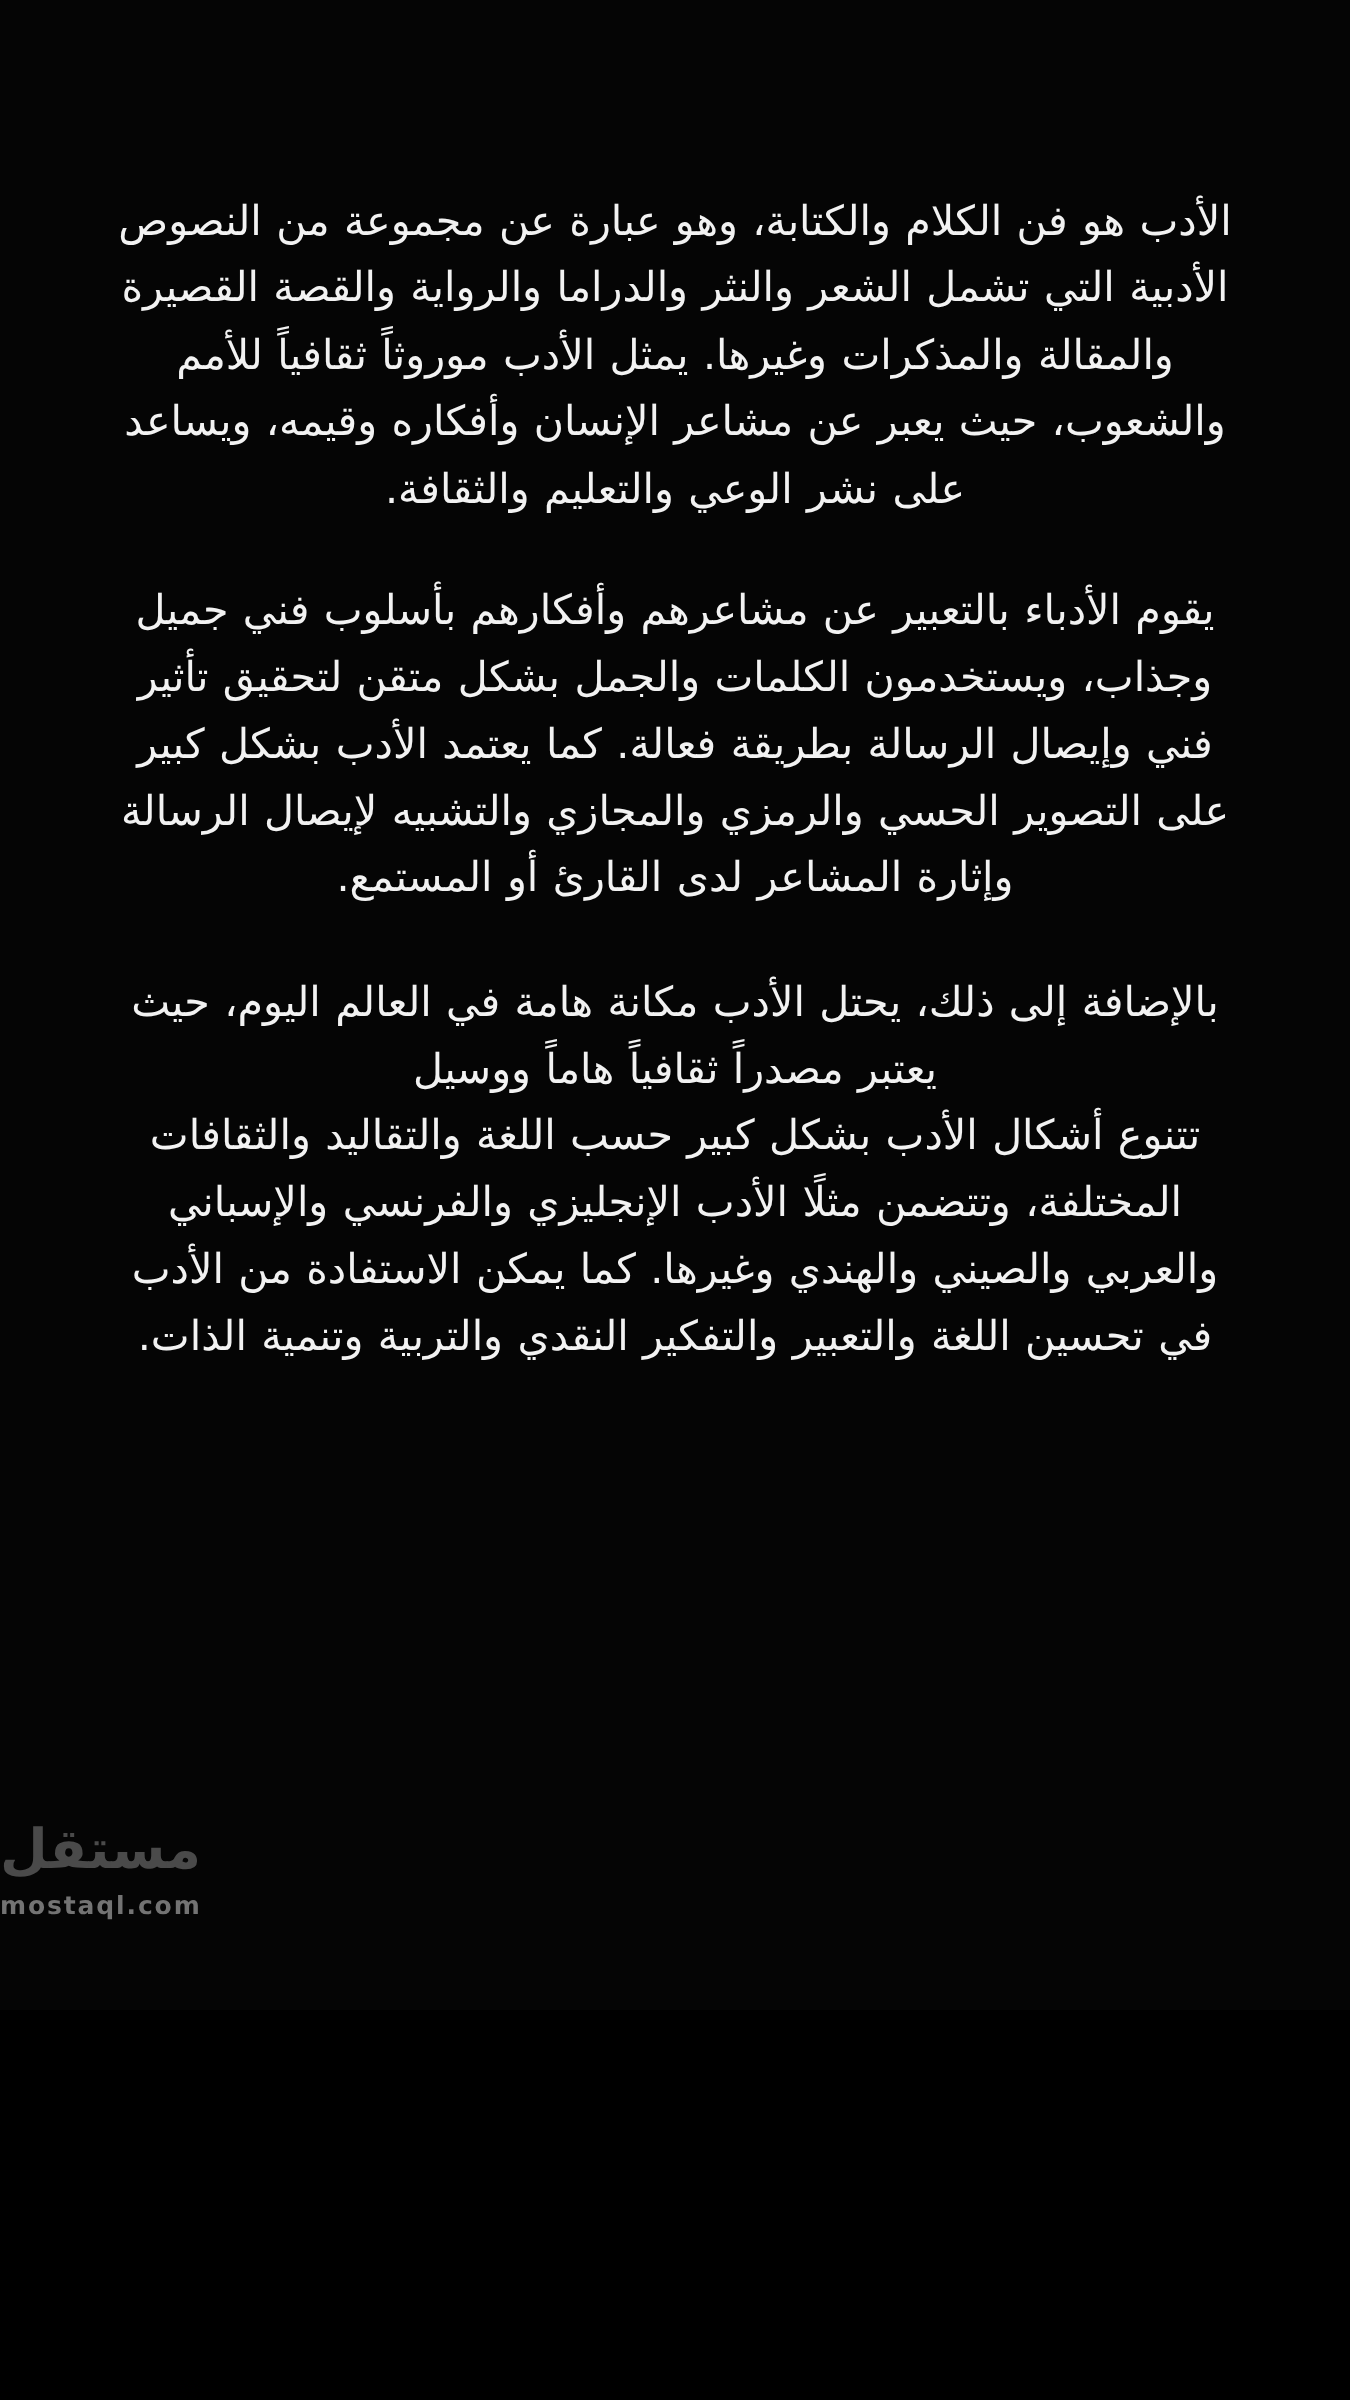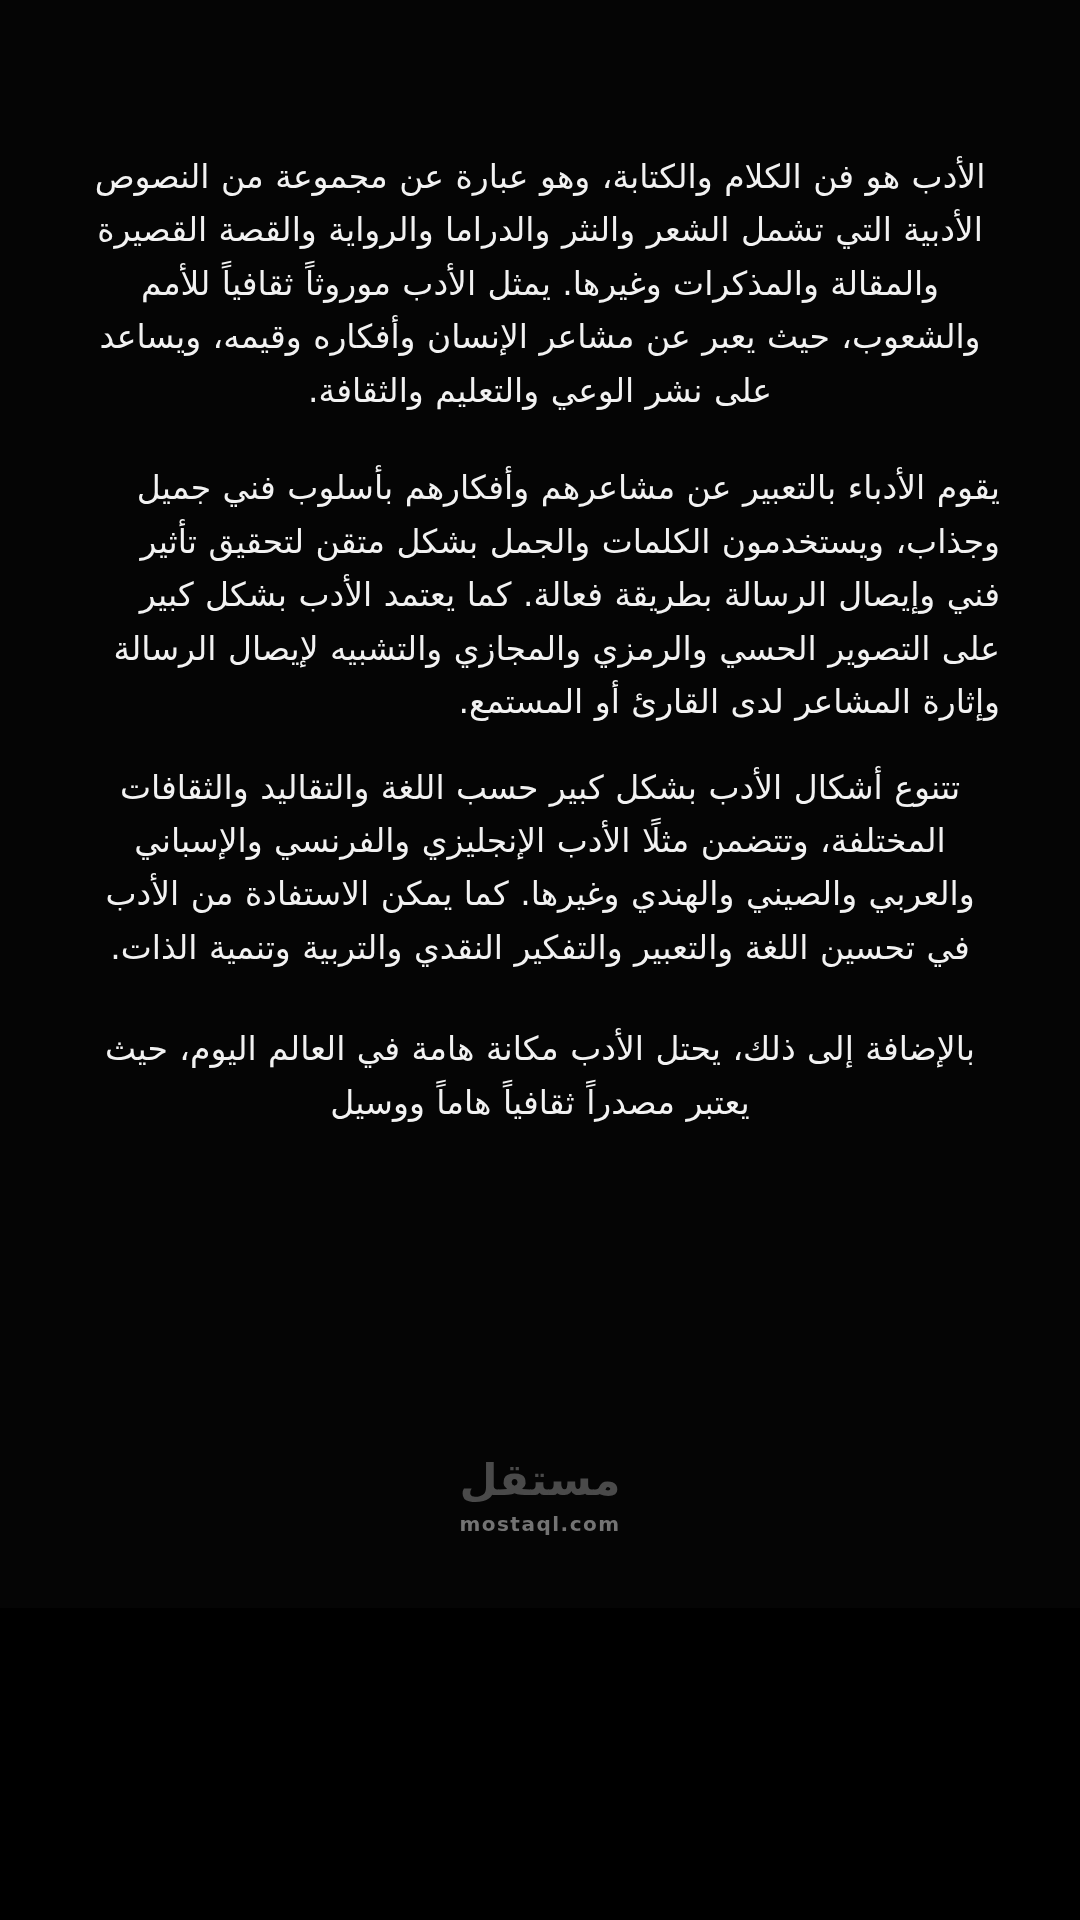--- a/index.html
+++ b/index.html
@@ -33,30 +33,30 @@
     line-height: 1.62;
     text-align: center;
     color: #f2f2f2;
     margin: 0 0 40px 0;
     font-weight: 500;
     letter-spacing: 0px;
     word-spacing: 1px;
   }
   .para.p1 { margin-bottom: 44px; }
   .para.p2 { margin-bottom: 46px; }
-  .para.p3 { margin-bottom: 32px; text-align: right; }
+  .para.p3 { margin-bottom: 46px; }
   .para.p4 { margin-bottom: 48px; }
   .para.p5 { margin-bottom: 0; }
 
   .footer {
     flex: 0 0 auto;
     height: 210px;
     display: flex;
     flex-direction: column;
-    align-items: center;
+    align-items: flex-end;
     justify-content: flex-start;
     padding-top: 60px;
     box-sizing: border-box;
   }
   .brand-mark {
     font-size: 44px;
     font-weight: 700;
     color: #4a4a4a;
     letter-spacing: 1px;
     line-height: 1;
@@ -71,22 +71,22 @@
   }
 </style>
 </head>
 <body>
 
 <div class="page">
 
   <div class="article">
     <p class="para p1">الأدب هو فن الكلام والكتابة، وهو عبارة عن مجموعة من النصوص الأدبية التي تشمل الشعر والنثر والدراما والرواية والقصة القصيرة والمقالة والمذكرات وغيرها. يمثل الأدب موروثاً ثقافياً للأمم والشعوب، حيث يعبر عن مشاعر الإنسان وأفكاره وقيمه، ويساعد على نشر الوعي والتعليم والثقافة.</p>
     <p class="para p3">يقوم الأدباء بالتعبير عن مشاعرهم وأفكارهم بأسلوب فني جميل وجذاب، ويستخدمون الكلمات والجمل بشكل متقن لتحقيق تأثير فني وإيصال الرسالة بطريقة فعالة. كما يعتمد الأدب بشكل كبير على التصوير الحسي والرمزي والمجازي والتشبيه لإيصال الرسالة وإثارة المشاعر لدى القارئ أو المستمع.</p>
+    <p class="para p5">بالإضافة إلى ذلك، يحتل الأدب مكانة هامة في العالم اليوم، حيث يعتبر مصدراً ثقافياً هاماً ووسيل</p>
     <p class="para p4">تتنوع أشكال الأدب بشكل كبير حسب اللغة والتقاليد والثقافات المختلفة، وتتضمن مثلًا الأدب الإنجليزي والفرنسي والإسباني والعربي والصيني والهندي وغيرها. كما يمكن الاستفادة من الأدب في تحسين اللغة والتعبير والتفكير النقدي والتربية وتنمية الذات.</p>
-    <p class="para p5">بالإضافة إلى ذلك، يحتل الأدب مكانة هامة في العالم اليوم، حيث يعتبر مصدراً ثقافياً هاماً ووسيل</p>
   </div>
 
   <div class="footer">
     <div class="brand-mark">مستقل</div>
     <div class="brand-url">mostaql.com</div>
   </div>
 
 </div>
 
 </body></html>

